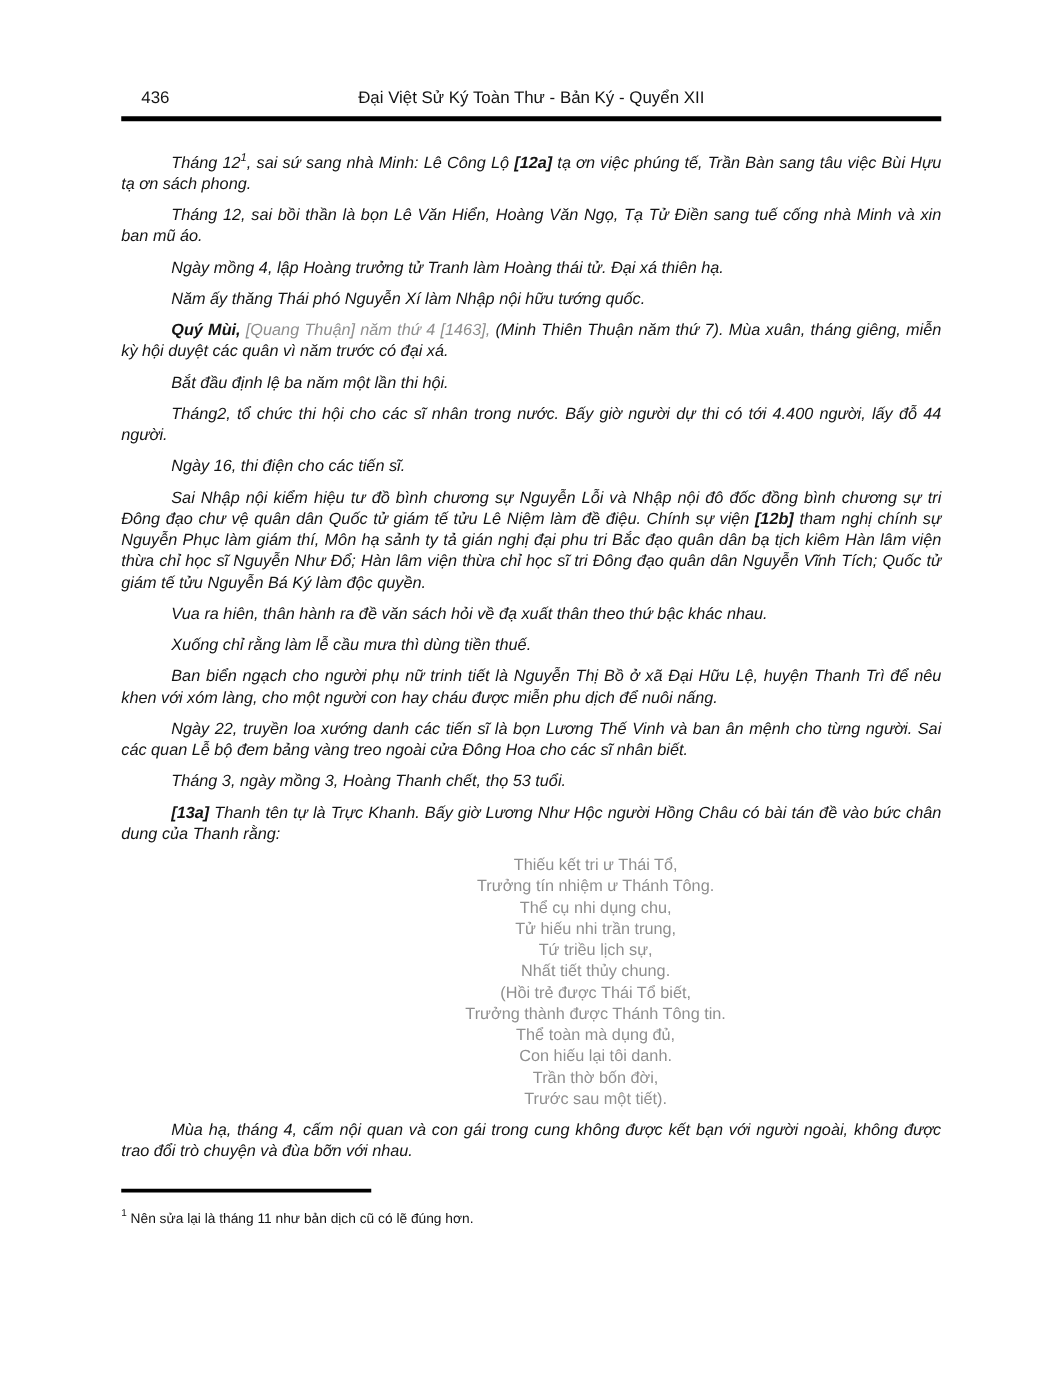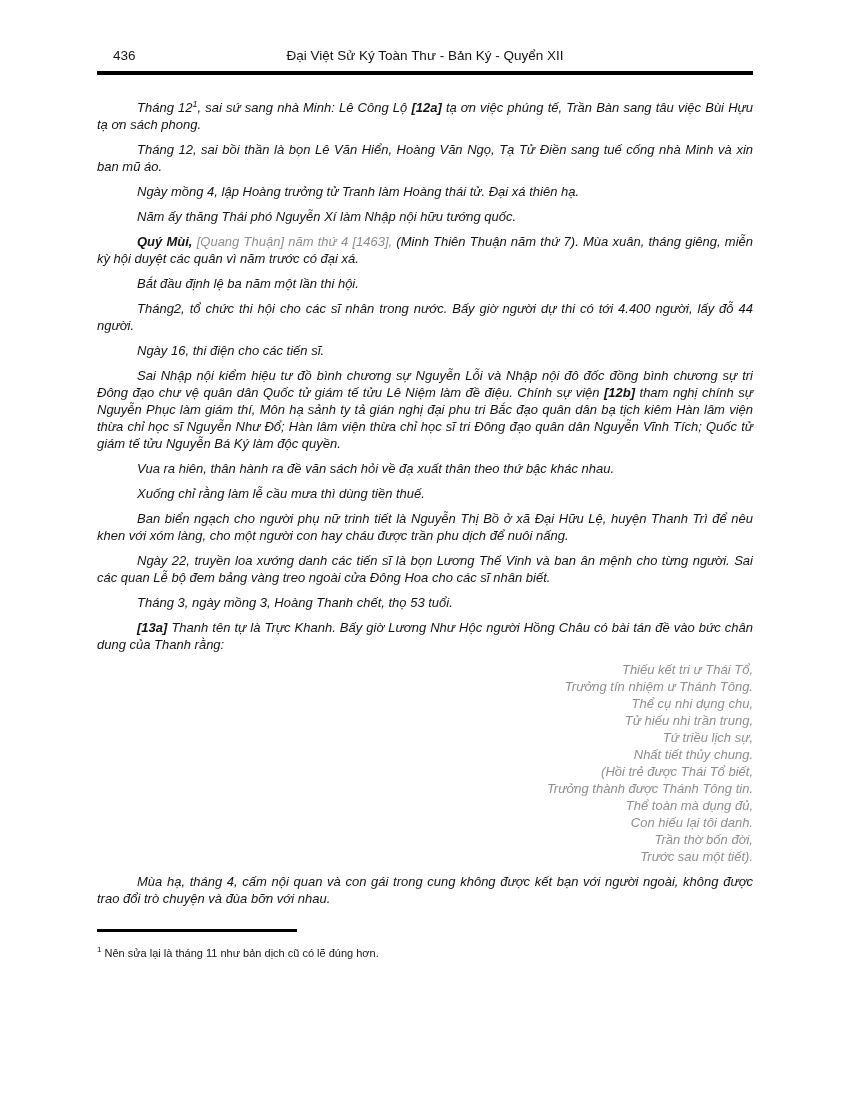--- a/index.html
+++ b/index.html
@@ -10,21 +10,21 @@
   html,body{margin:0;padding:0;background:#ffffff;}
   body{
     width:850px;height:1100px;overflow:hidden;
     font-family:"Liberation Sans","DejaVu Sans",sans-serif;
     color:var(--ink);
     -webkit-font-smoothing:antialiased;
   }
   .page{
     box-sizing:border-box;
     width:850px;height:1100px;
-    padding:46px 97px 0 97px;
+    padding:68px 97px 0 97px;
     position:relative;
   }
   
   .running-header{
     position:relative;
     height:20px;
     font-size:13.5px;
     line-height:20px;
   }
   .page-number{
@@ -49,22 +49,21 @@
     text-indent:40px;
     font-style:italic;
   }
   .para span, .para sup{white-space:pre-wrap;}
   .bold{font-weight:bold;}
   .muted{color:var(--muted);}
   sup{font-size:9px;line-height:0;vertical-align:super;}
   .poem{
     margin:2px 0 8px 103px;
     color:var(--muted);
-    text-align:right;
-    font-style:italic;
+    text-align:center;
   }
   .poem-line{line-height:17px;}
   
   .footnote-area{
     margin-top:22px;
   }
   .footnote-rule{
     border:0;height:3px;background:var(--rule);
     width:200px;margin:0 0 14px 0;
   }
@@ -89,21 +88,21 @@
       <p class="para"><span>Tháng 12, sai bồi thần là bọn Lê Văn Hiển, Hoàng Văn Ngọ, Tạ Tử Điền sang tuế cống nhà Minh và xin ban mũ áo.</span></p>
       <p class="para"><span>Ngày mồng 4, lập Hoàng trưởng tử Tranh làm Hoàng thái tử. Đại xá thiên hạ.</span></p>
       <p class="para"><span>Năm ấy thăng Thái phó Nguyễn Xí làm Nhập nội hữu tướng quốc.</span></p>
       <p class="para"><span class="bold">Quý Mùi, </span><span class="muted">[Quang Thuận] năm thứ 4 [1463], </span><span>(Minh Thiên Thuận năm thứ 7). Mùa xuân, tháng giêng, miễn kỳ hội duyệt các quân vì năm trước có đại xá.</span></p>
       <p class="para"><span>Bắt đầu định lệ ba năm một lần thi hội.</span></p>
       <p class="para"><span>Tháng2, tổ chức thi hội cho các sĩ nhân trong nước. Bấy giờ người dự thi có tới 4.400 người, lấy đỗ 44 người.</span></p>
       <p class="para"><span>Ngày 16, thi điện cho các tiến sĩ.</span></p>
       <p class="para"><span>Sai Nhập nội kiểm hiệu tư đồ bình chương sự Nguyễn Lỗi và Nhập nội đô đốc đồng bình chương sự tri Đông đạo chư vệ quân dân Quốc tử giám tế tửu Lê Niệm làm đề điệu. Chính sự viện </span><span class="bold">[12b]</span><span> tham nghị chính sự Nguyễn Phục làm giám thí, Môn hạ sảnh ty tả gián nghị đại phu tri Bắc đạo quân dân bạ tịch kiêm Hàn lâm viện thừa chỉ học sĩ Nguyễn Như Đổ; Hàn lâm viện thừa chỉ học sĩ tri Đông đạo quân dân Nguyễn Vĩnh Tích; Quốc tử giám tế tửu Nguyễn Bá Ký làm độc quyền.</span></p>
       <p class="para"><span>Vua ra hiên, thân hành ra đề văn sách hỏi về đạ xuất thân theo thứ bậc khác nhau.</span></p>
       <p class="para"><span>Xuống chỉ rằng làm lễ cầu mưa thì dùng tiền thuế.</span></p>
-      <p class="para"><span>Ban biển ngạch cho người phụ nữ trinh tiết là Nguyễn Thị Bồ ở xã Đại Hữu Lệ, huyện Thanh Trì để nêu khen với xóm làng, cho một người con hay cháu được trần phu dịch để nuôi nấng.</span></p>
+      <p class="para"><span>Ban biển ngạch cho người phụ nữ trinh tiết là Nguyễn Thị Bồ ở xã Đại Hữu Lệ, huyện Thanh Trì để nêu khen với xóm làng, cho một người con hay cháu được miễn phu dịch để nuôi nấng.</span></p>
       <p class="para"><span>Ngày 22, truyền loa xướng danh các tiến sĩ là bọn Lương Thế Vinh và ban ân mệnh cho từng người. Sai các quan Lễ bộ đem bảng vàng treo ngoài cửa Đông Hoa cho các sĩ nhân biết.</span></p>
       <p class="para"><span>Tháng 3, ngày mồng 3, Hoàng Thanh chết, thọ 53 tuổi.</span></p>
       <p class="para"><span class="bold">[13a]</span><span> Thanh tên tự là Trực Khanh. Bấy giờ Lương Như Hộc người Hồng Châu có bài tán đề vào bức chân dung của Thanh rằng:</span></p>
       <div class="poem">
         <div class="poem-line">Thiếu kết tri ư Thái Tổ,</div>
         <div class="poem-line">Trưởng tín nhiệm ư Thánh Tông.</div>
         <div class="poem-line">Thể cụ nhi dụng chu,</div>
         <div class="poem-line">Tử hiếu nhi trần trung,</div>
         <div class="poem-line">Tứ triều lịch sự,</div>
         <div class="poem-line">Nhất tiết thủy chung.</div>

